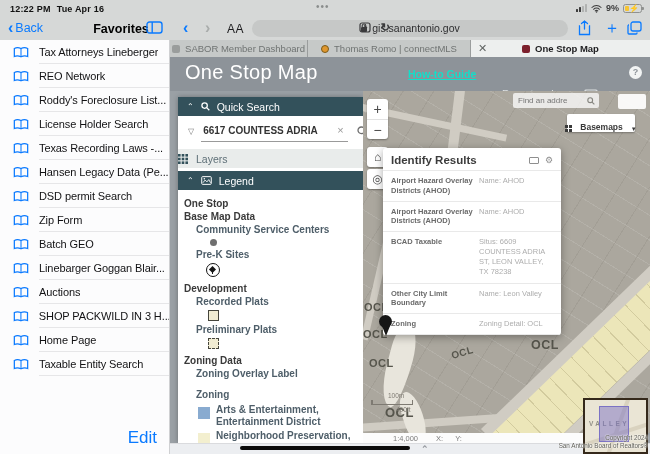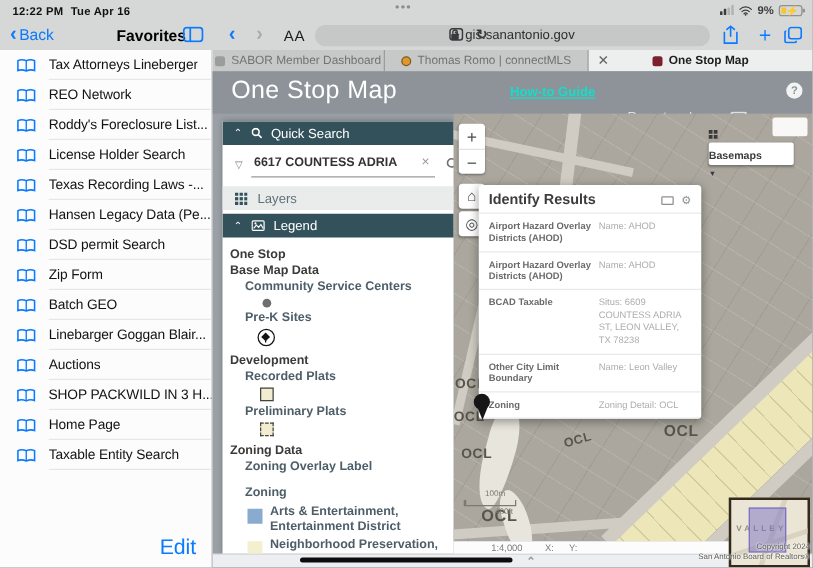--- a/index.html
+++ b/index.html
@@ -68,21 +68,21 @@
   
   .panel { position:absolute; left:8px; top:40px; width:185px; height:346px; background:#fff; box-shadow:0 0 5px rgba(0,0,0,.3); overflow:hidden; }
   .teal-hd { height:19px; background:#33515b; color:#fff; display:flex; align-items:center; gap:7px; padding-left:9px; font-size:10.5px; }
   .teal-hd .caret { font-size:8px; line-height:8px; }
   .search-row { height:31px; display:flex; align-items:center; padding:0 8px 0 10px; }
   .dd-arrow { font-size:8px; color:#7c7c7c; margin-right:7px; }
   .qs-input-wrap { flex:1; border-bottom:1px solid #9a9a9a; display:flex; align-items:center; height:20px; }
   .qs-input { flex:1; border:none; outline:none; background:transparent; font-family:"Liberation Sans",sans-serif; font-size:10px; font-weight:700; color:#333; padding:0 0 2px 2px; }
   .qs-clear { color:#9a9a9a; font-size:11px; padding:0 4px 2px 0; }
   .qs-go { margin-left:9px; }
-  .layers-row { height:19px; background:#e9eceb; display:flex; align-items:center; gap:8px; padding-left:10px; margin:2px 0 3px; font-size:10.5px; color:#5f7078; }
+  .layers-row { height:19px; background:#e9eceb; display:flex; align-items:center; gap:8px; margin:2px 0 3px; font-size:10.5px; color:#5f7078; }
   .legend-body { padding:7px 6px 0 6px; font-size:10px; color:#3c3c3c; }
   .lg-h { font-weight:700; color:#3a3a3a; line-height:13px; }
   .lg-i { font-weight:600; color:#4e5e69; line-height:13px; padding-left:12px; }
   .lg-dot { width:7px; height:7px; border-radius:50%; background:#6f6f6f; margin:3px 0 2px 26px; }
   .lg-grad { position:relative; width:14px; height:14px; border:1.5px solid #141414; border-radius:50%; margin:2px 0 3px 22px; }
   .lg-grad::before { content:""; position:absolute; left:2.6px; top:2.8px; width:5px; height:5px; background:#141414; transform:rotate(45deg); }
   .lg-grad::after { content:""; position:absolute; left:4.8px; top:6.5px; width:1.6px; height:3.5px; background:#141414; }
   .lg-sw { width:11px; height:11px; background:#f1ecd2; border:1.5px solid #45453c; margin:2px 0 2px 24px; }
   .lg-sw.dashed { border-style:dashed; }
   .mt4 { margin-top:5px; }
@@ -100,21 +100,21 @@
   }
   .road { position:absolute; background:#d0ccc3; }
   .zone-yellow { position:absolute; background:#ece6b9;
     background-image:repeating-linear-gradient(90deg, rgba(150,140,95,.30) 0 1px, transparent 1px 15px); }
   .creek { position:absolute; background:#e8e5dc; }
   .ocl { position:absolute; font-weight:700; color:#56554c; letter-spacing:.5px; }
 
   .map-searchbox { position:absolute; left:150px; top:2px; width:86px; height:15px; background:rgba(255,255,255,.75); border-radius:2px; display:flex; align-items:center; }
   .map-searchbox input { flex:1; width:60px; border:none; outline:none; background:transparent; font-family:"Liberation Sans",sans-serif; font-size:8px; color:#6e6e68; padding-left:5px; }
   .map-corner-btn { position:absolute; left:255px; top:3px; width:28px; height:15px; background:rgba(255,255,255,.92); border-radius:2px; }
-  .basemaps-btn { position:absolute; left:204px; top:23px; width:68px; height:18px; background:#fff; border-radius:2px; box-shadow:0 1px 2px rgba(0,0,0,.3); display:flex; align-items:flex-start; justify-content:center; gap:8px; font-size:8.5px; font-weight:700; color:#3a3a3a;flex-direction:column; }
+  .basemaps-btn { position:absolute; left:204px; top:23px; width:68px; height:18px; background:#fff; border-radius:2px; box-shadow:0 1px 2px rgba(0,0,0,.3); display:flex; align-items:flex-end; justify-content:center; gap:8px; font-size:8.5px; font-weight:700; color:#3a3a3a; }
   .bm-grid { width:7px; height:7px; display:grid; grid-template-columns:3px 3px; grid-gap:1px; }
   .bm-grid i { background:#3a3a3a; width:3px; height:3px; }
   .bm-caret { font-size:6px; color:#3a3a3a; }
 
   .zoom-group { position:absolute; left:4px; top:8px; width:21px; background:#fff; border-radius:3px; box-shadow:0 1px 2px rgba(0,0,0,.35); }
   .zbtn { height:20px; display:flex; align-items:center; justify-content:center; font-size:14px; color:#4a4a4a; }
   .zbtn + .zbtn { border-top:1px solid #e2e2e2; }
   .sq-btn { position:absolute; left:4px; width:21px; height:20px; background:#fff; border-radius:3px; box-shadow:0 1px 2px rgba(0,0,0,.35); display:flex; align-items:center; justify-content:center; font-size:12px; color:#4a4a4a; }
 
   .popup { position:absolute; left:20px; top:57px; width:178px; height:187px; background:#fff; border-radius:3px; box-shadow:0 2px 8px rgba(0,0,0,.35); z-index:5; overflow:hidden; }
@@ -450,20 +450,27 @@
       <div class="ocl" style="left:88px; top:256px; font-size:10px; transform:rotate(-16deg);">OCL</div>
       <div class="ocl" style="left:168px; top:247px; font-size:12.5px;">OCL</div>
       <div class="ocl" style="left:22px; top:314px; font-size:13px;">OCL</div>
 
       <div class="mscale">
         <div class="t1">100m</div>
         <div class="sline"></div>
         <div class="t2">400ft</div>
       </div>
 
+      <div class="map-searchbox">
+        <input placeholder="Find an addre" style="">
+        <svg width="8" height="8" viewBox="0 0 10 10" style="margin-right:4px">
+            <circle cx="4" cy="4" r="3" fill="none" stroke="#85857f" stroke-width="1.4"></circle>
+            <line x1="6.3" y1="6.3" x2="9.2" y2="9.2" stroke="#85857f" stroke-width="1.4"></line>
+          </svg>
+      </div>
       <div class="map-corner-btn"></div>
       <div class="basemaps-btn">
         <span class="bm-grid">
             <i></i>
             <i></i>
             <i></i>
             <i></i>
           </span>
         <span>Basemaps</span>
         <span class="bm-caret">▼</span>

